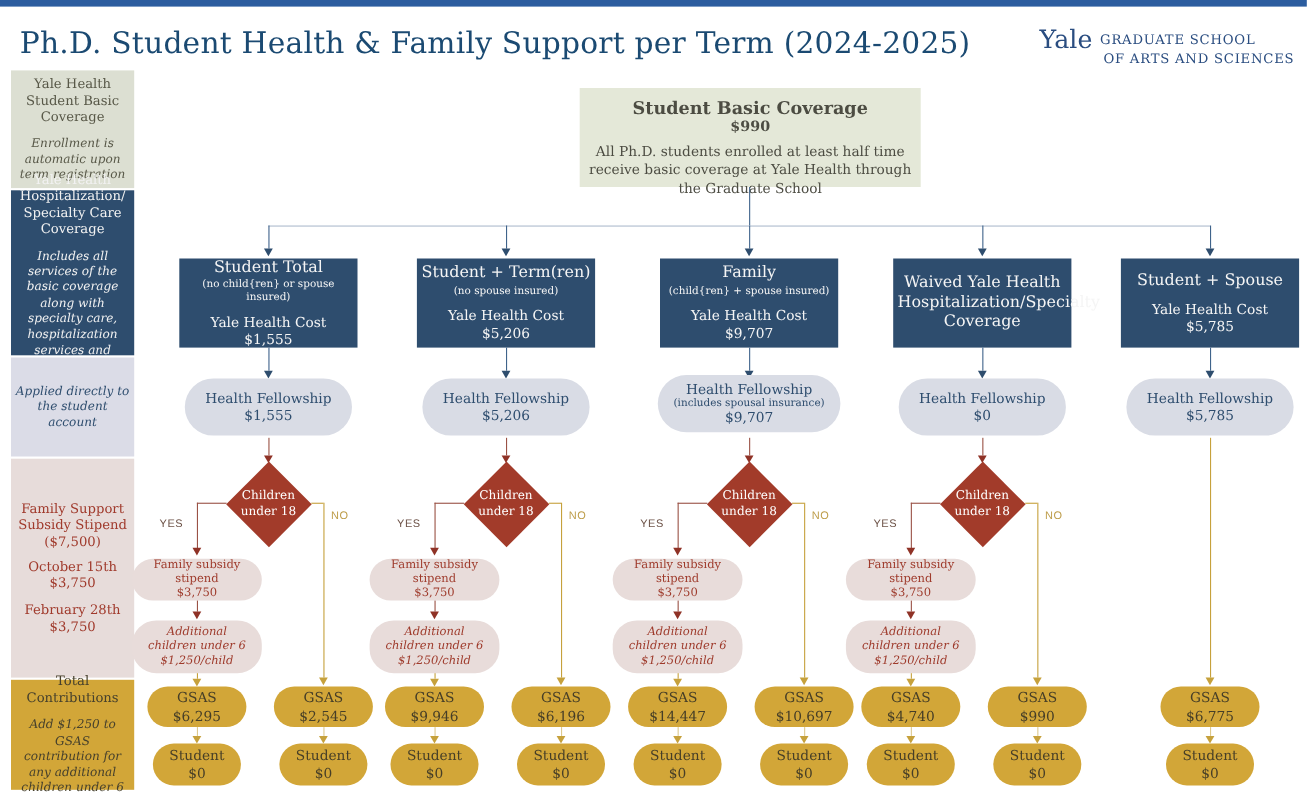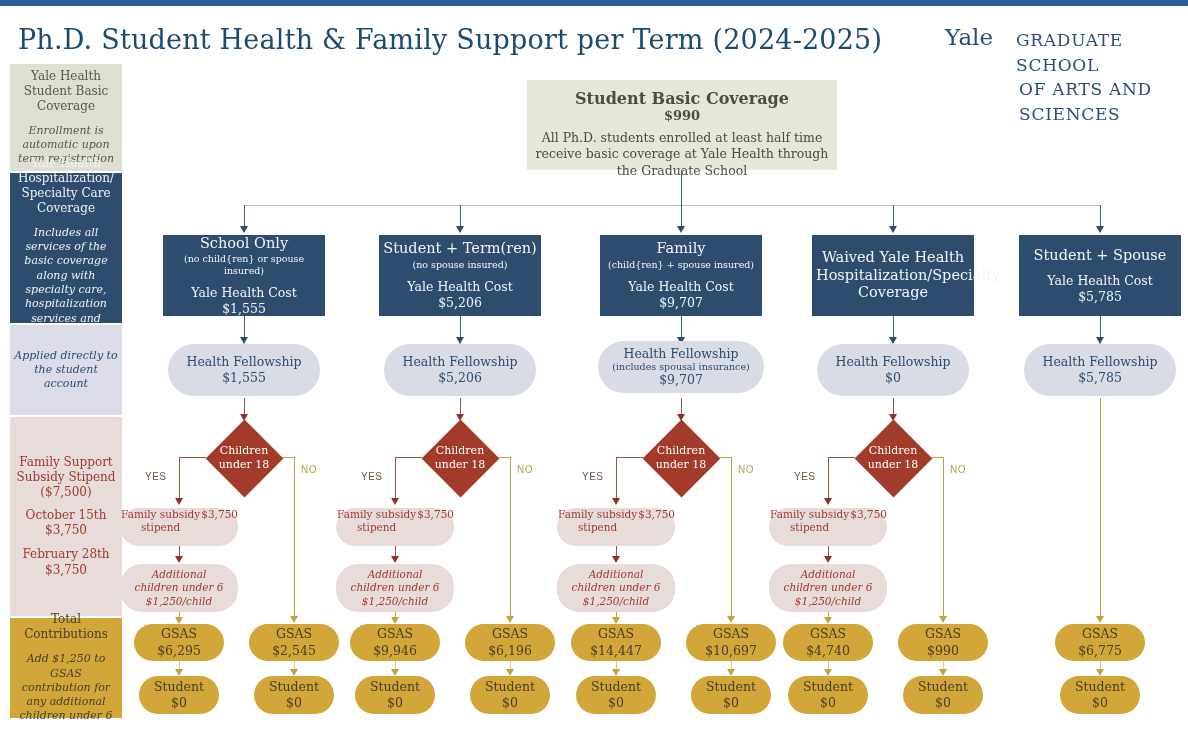--- a/index.html
+++ b/index.html
@@ -5,21 +5,21 @@
   * { margin:0; padding:0; box-sizing:border-box; }
   html,body { background:#ffffff; }
   body {
     font-family:"DejaVu Serif","Liberation Serif",serif;
     width:1188px; height:737px; position:relative; overflow:hidden;
   }
   .topbar { position:absolute; left:0; top:0; width:1188px; height:6px; background:#2c5d9f; }
   .page-title { position:absolute; left:18px; top:24px; font-size:27px; color:#1b4a72; letter-spacing:0.2px; }
   .logo { position:absolute; left:945px; top:24px; display:flex; color:#2a4d80; }
   .logo-wordmark { font-size:23px; line-height:1; padding-top:2px; }
-  .logo-lines { font-size:17px; letter-spacing:0.7px; margin-left:23px; line-height:1.45; padding-top:4px; }
+  .logo-lines { font-size:12px; letter-spacing:0.7px; margin-left:7px; line-height:1.45; padding-top:4px; }
   .logo-lines .l2 { padding-left:3px; }
 
   
   .sb { position:absolute; left:10px; width:112px; text-align:center;
         display:flex; flex-direction:column; justify-content:center; gap:10px;
         padding:6px 4px; font-size:12px; line-height:1.25; }
   .sb .note { font-style:italic; font-size:11px; line-height:1.3; }
   .sb .pay { font-size:12px; line-height:1.3; }
   .sb1 { top:64px;  height:107px; background:#dcdfd2; color:#585848; }
   .sb2 { top:173px; height:150px; background:#2e4d6e; color:#f2f2f2; }
@@ -52,21 +52,21 @@
   .diamond-label { position:absolute; width:80px; color:#ffffff; font-size:11px;
     text-align:center; line-height:1.25; }
 
   .branch-label { position:absolute; font-family:"Liberation Sans",sans-serif;
     font-size:10px; letter-spacing:0.5px; }
   .lbl-yes { color:#6d5348; width:30px; text-align:left; }
   .lbl-no  { color:#bd9c48; }
 
   .pill-stipend { position:absolute; top:508px; width:118px; height:38px;
     background:#e8dcda; color:#9e3a2b; border-radius:19px; text-align:center;
-    display:flex; flex-direction:row; justify-content:center; font-size:10.5px; line-height:1.25; }
+    display:flex; flex-direction:column; justify-content:flex-end; font-size:10.5px; line-height:1.25; }
   .pill-add { position:absolute; top:564px; width:118px; height:48px;
     background:#e8dcda; color:#9e3a2b; border-radius:22px; text-align:center;
     font-style:italic; display:flex; align-items:center; justify-content:center;
     font-size:10.5px; line-height:1.25; padding:2px 10px; }
 
   .ellipse { position:absolute; background:#d2a638; color:#463e27; border-radius:19px;
     text-align:center; display:flex; flex-direction:column; justify-content:center;
     font-size:12.5px; line-height:1.3; }
   .gsas { top:624px; width:90px; height:37px; }
   .student { top:676px; width:80px; height:38px; }
@@ -132,21 +132,21 @@
     <div class="root-title">Student Basic Coverage</div>
     <div class="root-amt">$990</div>
     <div class="root-body">All Ph.D. students enrolled at least half time receive basic coverage at Yale Health through the Graduate School</div>
   </div>
 
   <div class="vline ln-navy" style="left:681px;top:170px;height:35px;"></div>
   <div class="hline ln-light" style="left:244px;top:205px;width:856px;"></div>
 <div class="vline ln-navy" style="left:244px;top:205px;height:21px"></div>
     <div class="arr arr-navy" style="left:239.5px;top:226px"></div>
     <div class="col-header" style="left:163px">
-      <div class="ch-title">School Only</div>
+      <div class="ch-title">Student Total</div>
       <div class="ch-sub">(no child{ren} or spouse insured)</div>
       <div class="ch-cost">
         <div>Yale Health Cost</div>
         <div>$1,555</div>
       </div>
     </div>
     <div class="vline ln-navy" style="left:244px;top:316px;height:21px"></div>
     <div class="arr arr-navy" style="left:239.5px;top:337px"></div>
     <div class="pill-fell" style="left:168px;top:344px;width:152px">
       <div>Health Fellowship</div>

